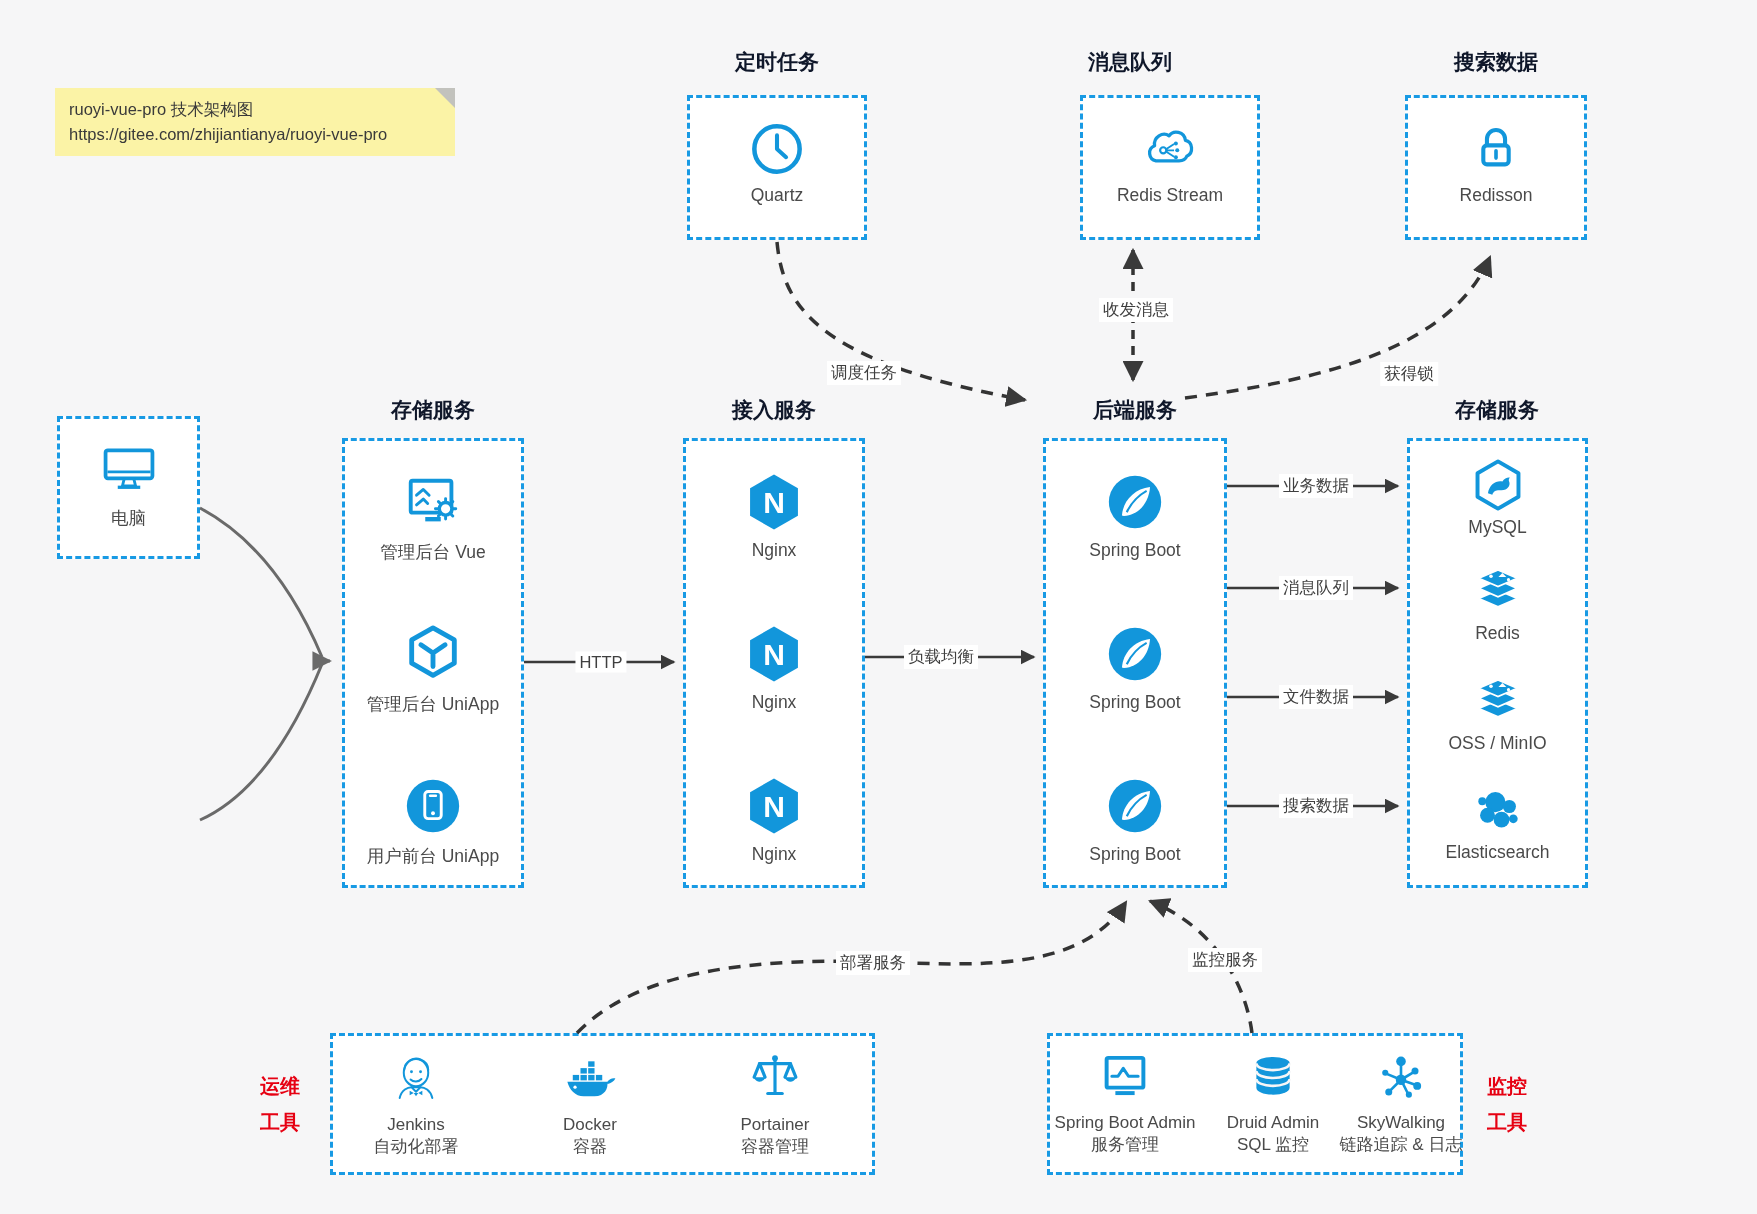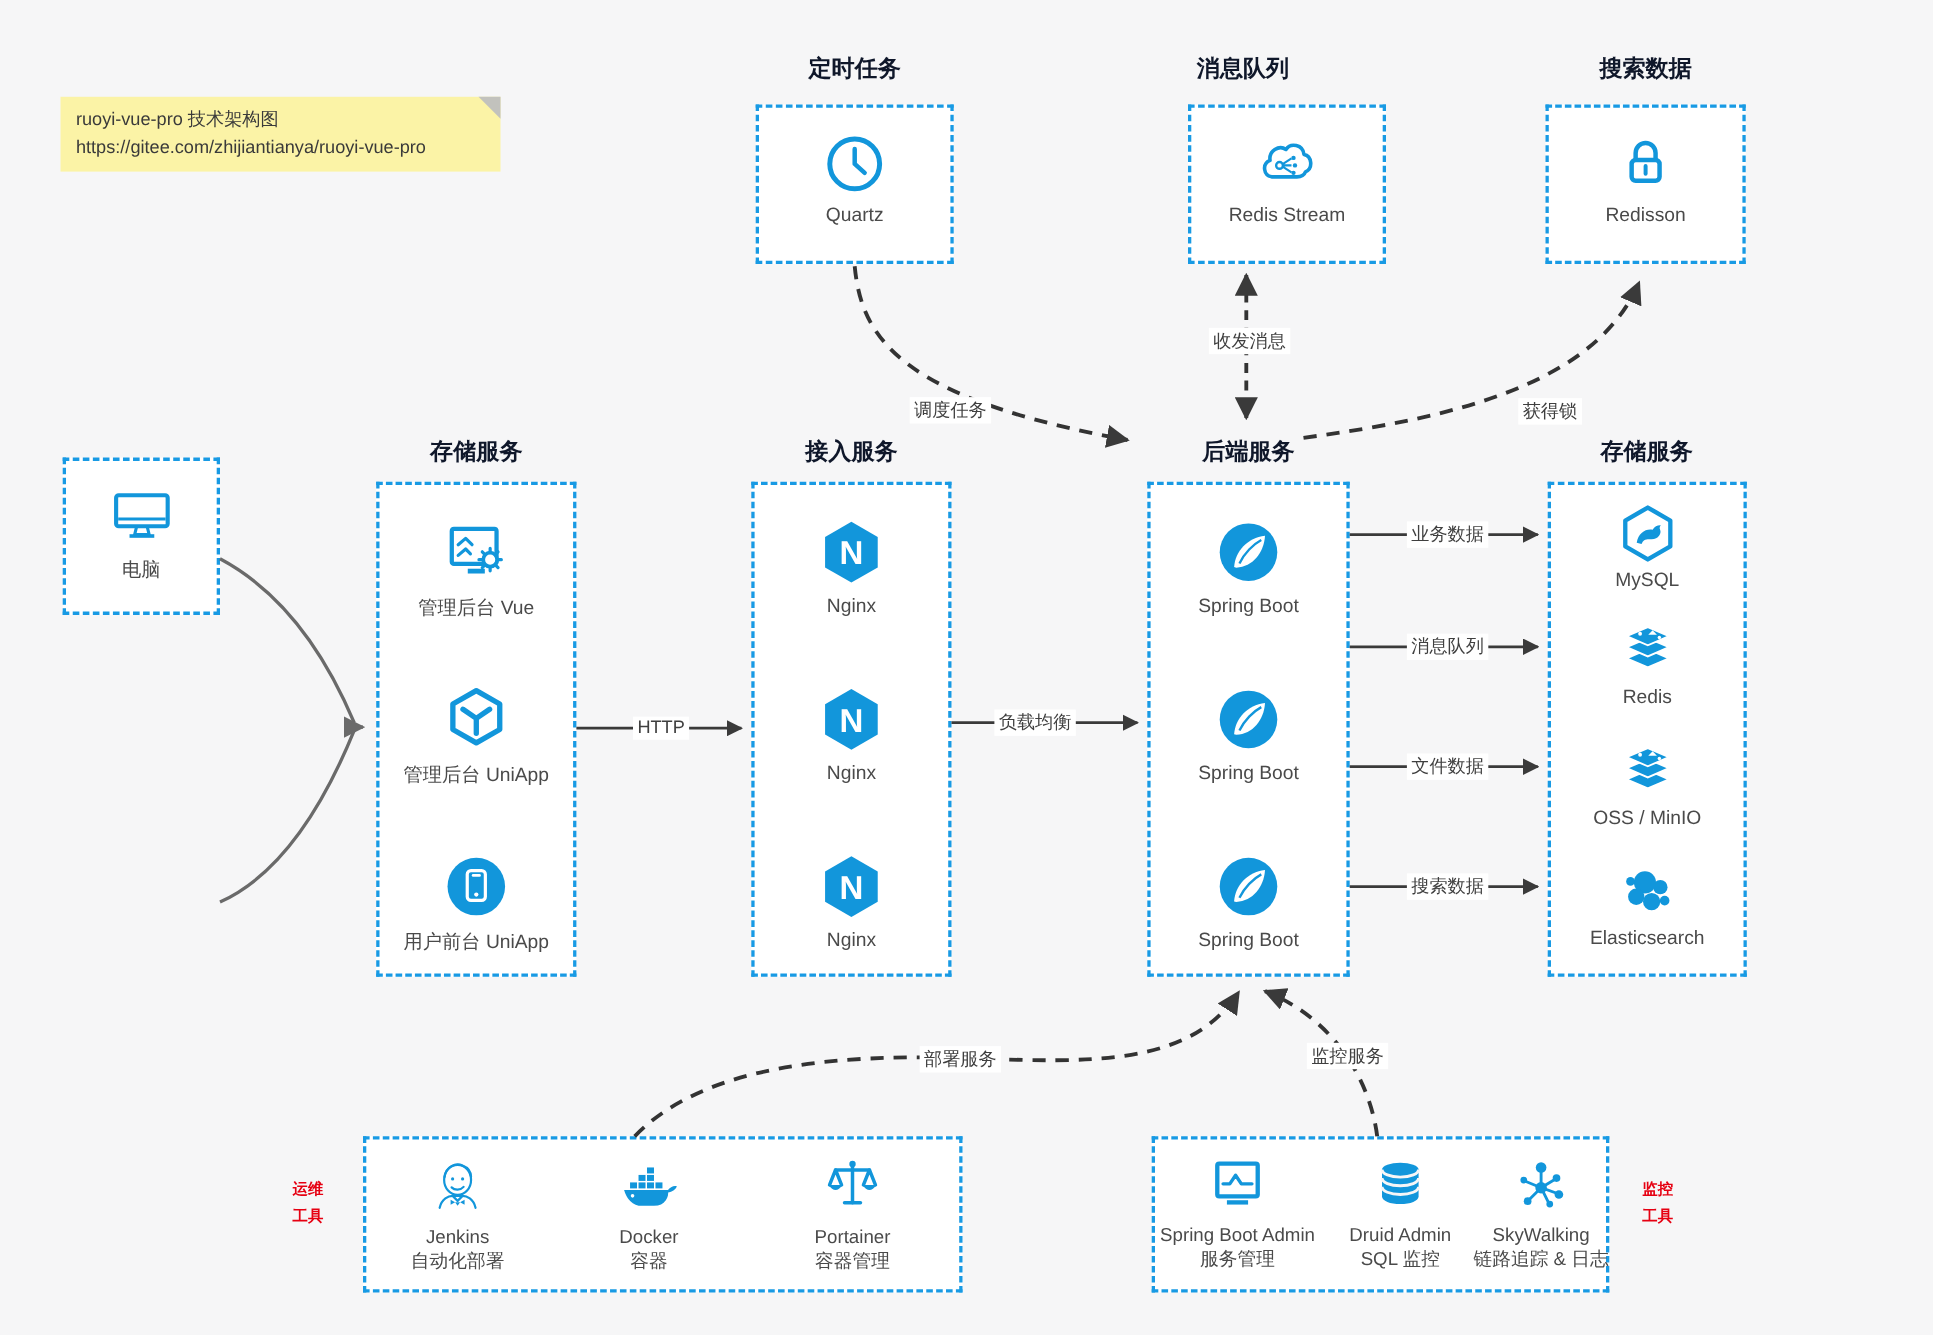--- a/index.html
+++ b/index.html
@@ -11,21 +11,21 @@
     position:absolute;left:55px;top:88px;width:372px;padding:9px 14px;
     background:#fbf3a6;color:#3a3a3a;font-size:16.5px;line-height:1.5;z-index:3;
   }
   .note .fold{position:absolute;top:0;right:0;width:0;height:0;
     border-top:20px solid #c2c2bd;border-left:20px solid transparent;}
   .rtitle{
     position:absolute;transform:translateX(-50%);white-space:nowrap;
     color:#0f172a;font-size:21px;font-weight:bold;z-index:3;
   }
   .rside{
-    position:absolute;color:#e60012;font-size:14px;font-weight:bold;
+    position:absolute;color:#e60012;font-size:20px;font-weight:bold;
     line-height:1.8;text-align:center;z-index:3;
   }
   .dbox{
     position:absolute;border:3px dashed #189ae4;background:#fff;z-index:2;
     box-sizing:border-box;
   }
   .node{
     position:absolute;left:0;width:100%;display:flex;flex-direction:column;
     align-items:center;z-index:3;
   }

